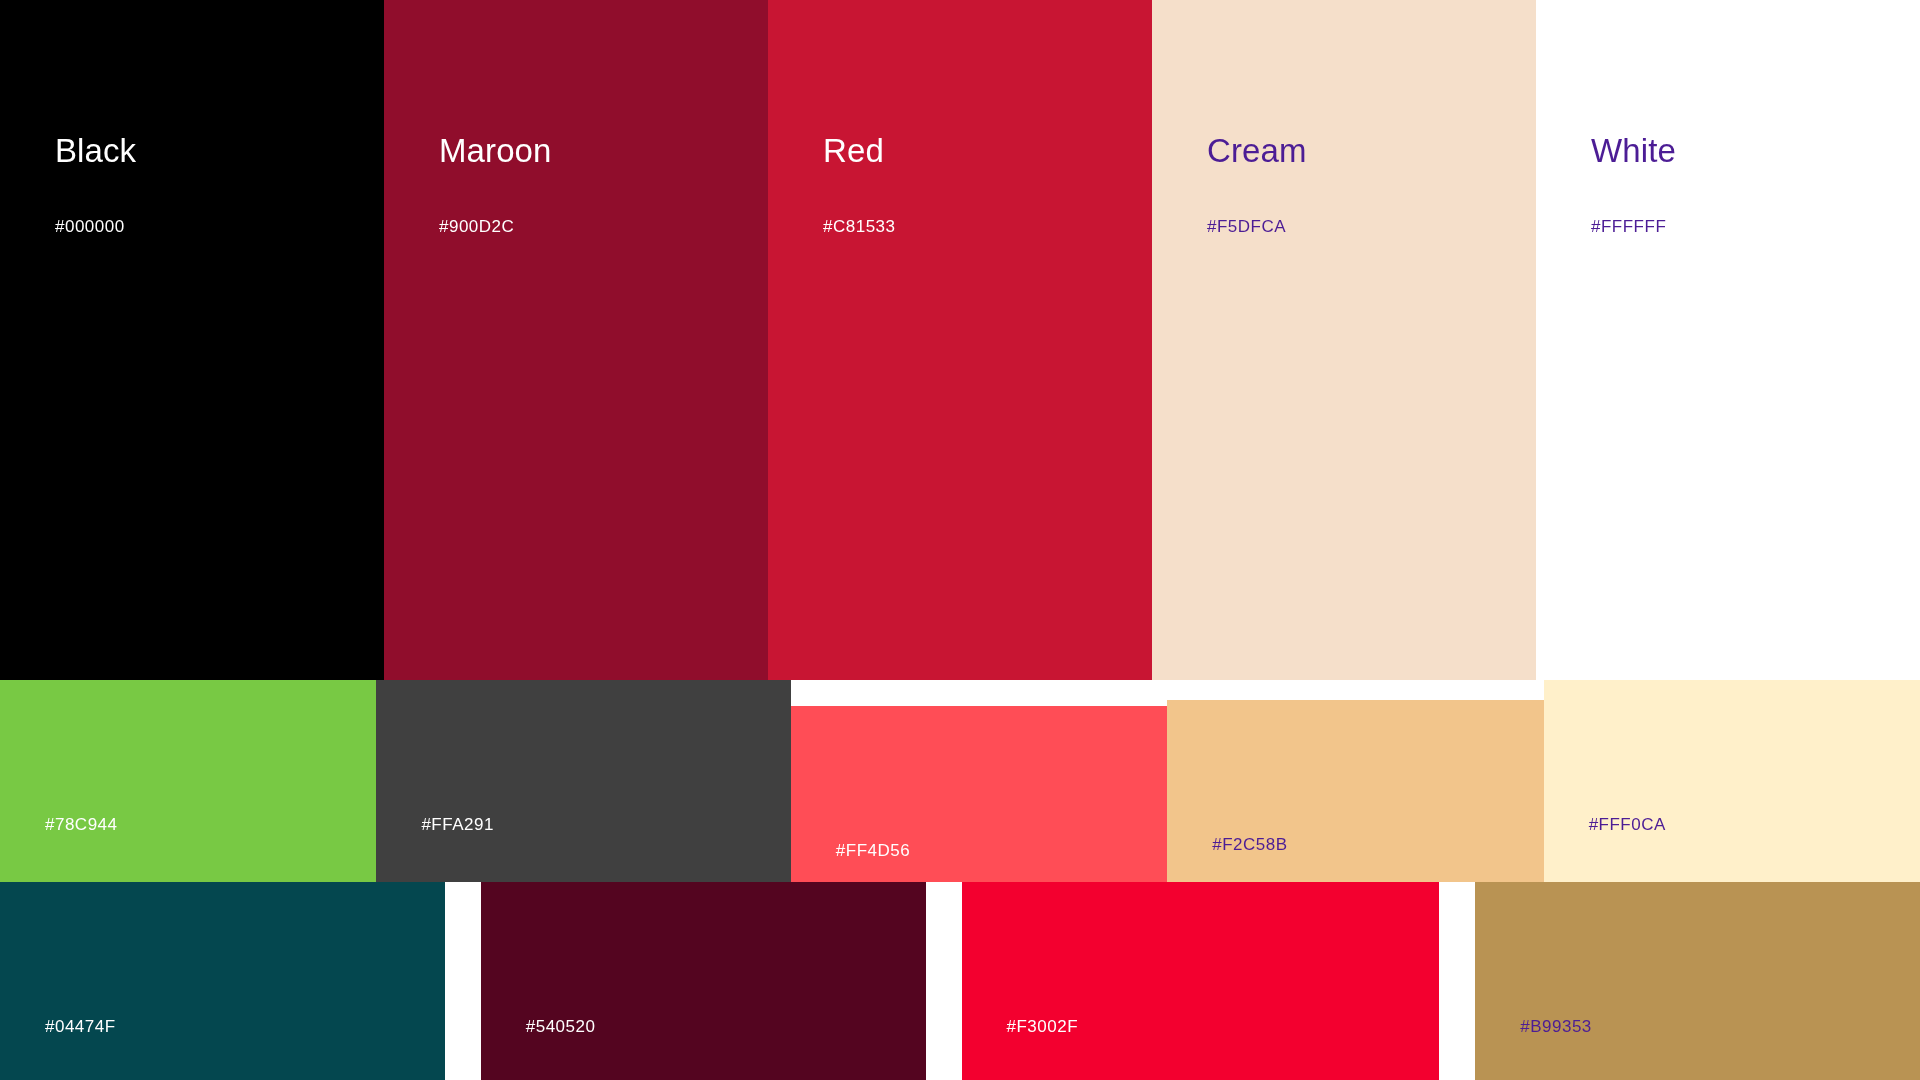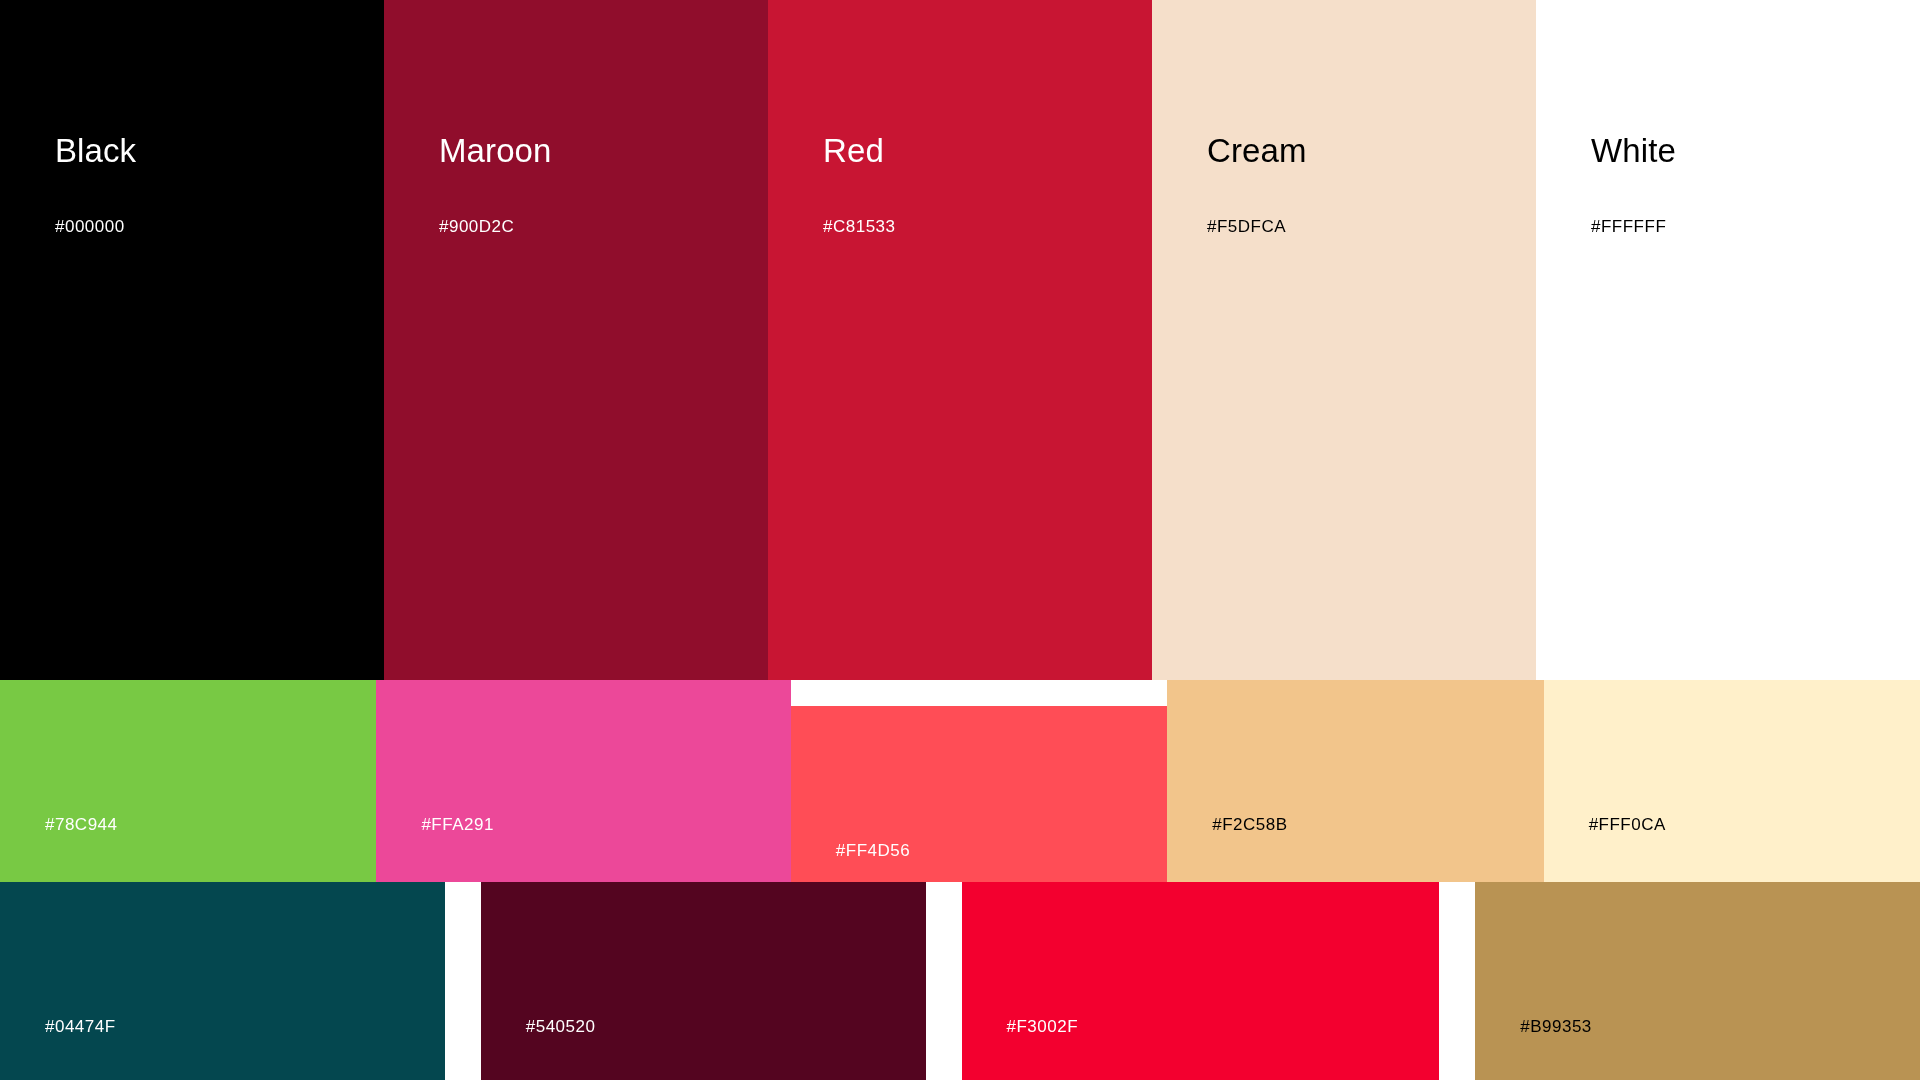--- a/index.html
+++ b/index.html
@@ -69,21 +69,21 @@
     font-size: 17px;
     font-weight: 400;
     letter-spacing: 0.5px;
     line-height: 1;
     white-space: nowrap;
   }
   .row-secondary .swatch-short .swatch-hex { top: 136px; }
   .row-tertiary  .swatch-short .swatch-hex { top: 136px; }
 
   .light-text { color: #ffffff; }
-  .dark-text  { color: #000000; }
+  .dark-text  { color: #4c1d95; }
 </style>
 </head>
 <body>
 
 <div class="palette">
   <div class="row row-primary">
       <div class="swatch swatch-primary" style="background-color: rgb(0, 0, 0);">
         <div class="swatch-name light-text">Black</div>
         <div class="swatch-hex light-text">#000000</div>
       </div>
@@ -101,27 +101,27 @@
       </div>
       <div class="swatch swatch-primary" style="background-color: rgb(255, 255, 255);">
         <div class="swatch-name dark-text">White</div>
         <div class="swatch-hex dark-text">#FFFFFF</div>
       </div>
     </div>
   <div class="row row-secondary">
       <div class="swatch swatch-short" style="background-color: rgb(120, 201, 68);">
         <div class="swatch-hex light-text">#78C944</div>
       </div>
-      <div class="swatch swatch-short" style="background-color: #ec4899; padding-left: 38px;">
+      <div class="swatch swatch-short" style="background-color: #404040; padding-left: 38px;">
         <div class="swatch-hex light-text">#FFA291</div>
       </div>
       <div class="swatch swatch-short" style="background-color: rgb(255, 77, 86); margin-top: 26px;">
         <div class="swatch-hex light-text">#FF4D56</div>
       </div>
-      <div class="swatch swatch-short" style="background-color: rgb(242, 197, 139);">
+      <div class="swatch swatch-short" style="background-color: rgb(242, 197, 139); margin-top: 20px;">
         <div class="swatch-hex dark-text">#F2C58B</div>
       </div>
       <div class="swatch swatch-short" style="background-color: rgb(255, 240, 202);">
         <div class="swatch-hex dark-text">#FFF0CA</div>
       </div>
     </div>
   <div class="row row-tertiary">
       <div class="swatch swatch-short" style="background-color: rgb(4, 71, 79);">
         <div class="swatch-hex light-text">#04474F</div>
       </div>

